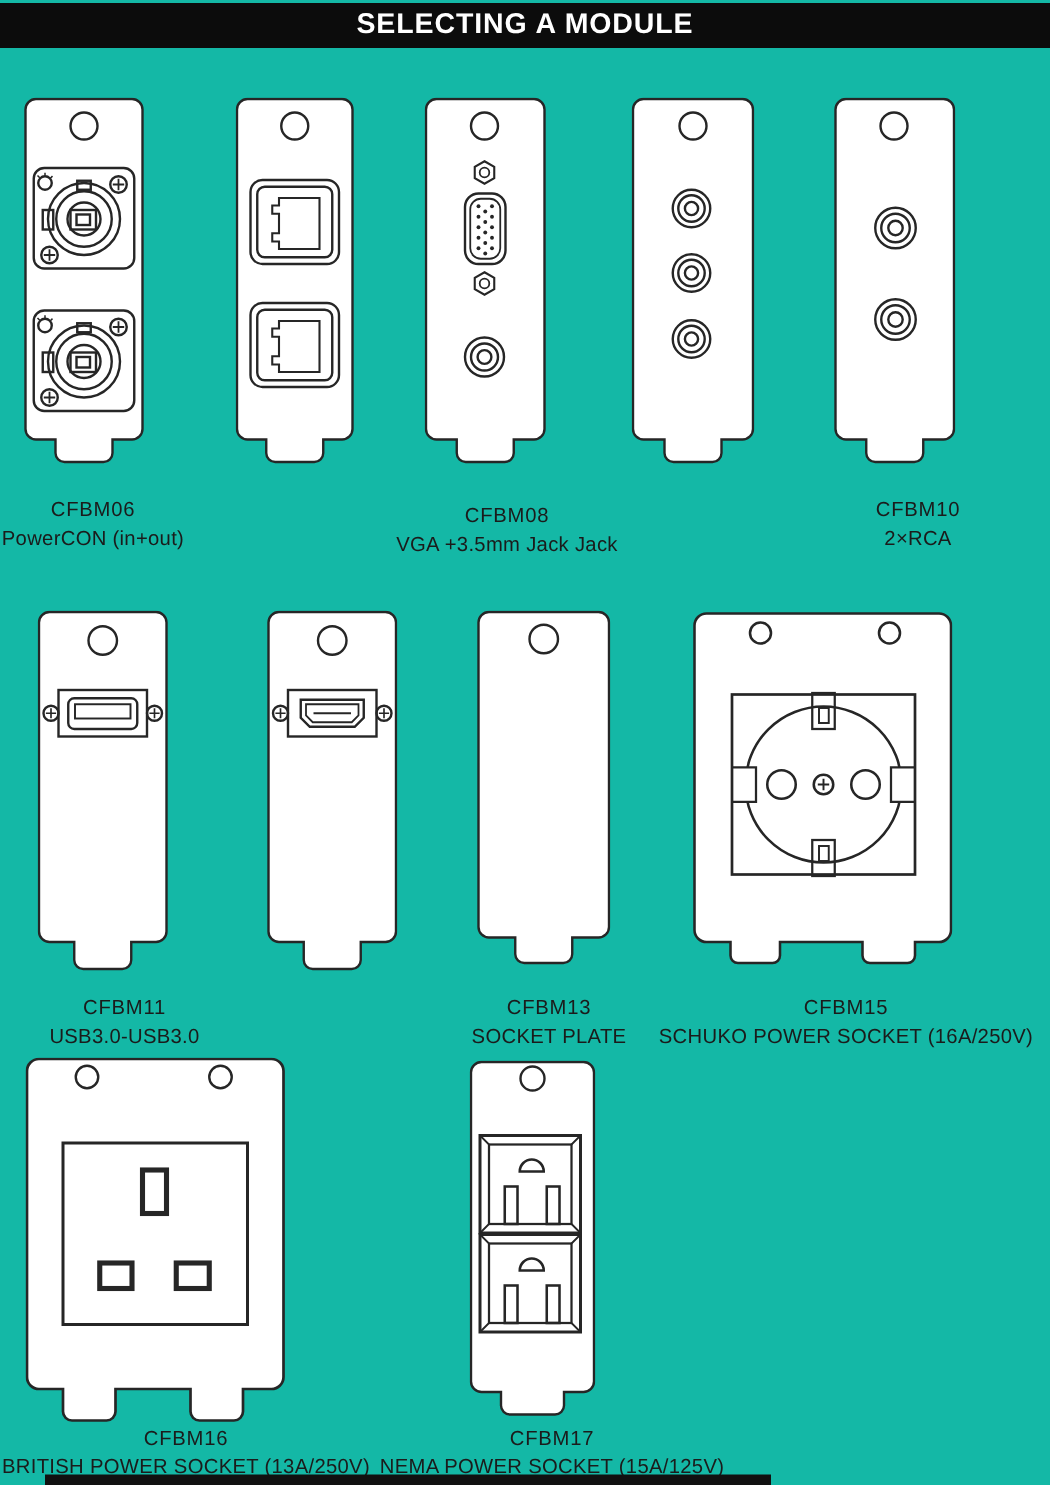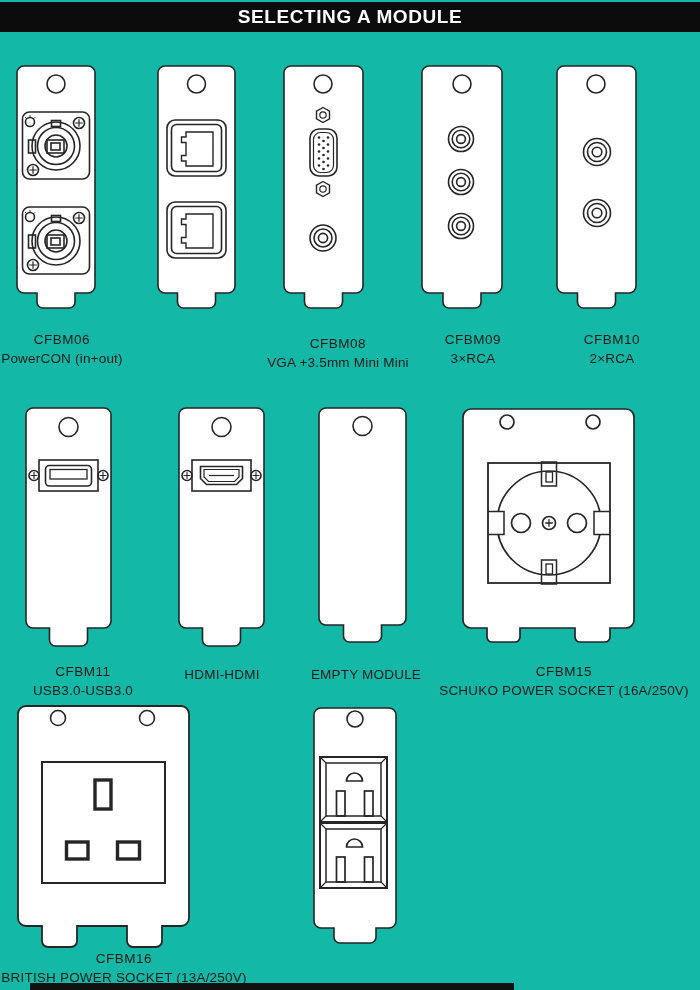--- a/index.html
+++ b/index.html
@@ -244,46 +244,46 @@
       </g>
     </svg>
   </div>
 
   <div class="mlabel" style="left:-78px;top:332px">
     <div class="mcode">CFBM06</div>
     <div class="mdesc">PowerCON (in+out)</div>
   </div>
   <div class="mlabel" style="left:198px;top:336px">
     <div class="mcode">CFBM08</div>
-    <div class="mdesc">VGA +3.5mm Mini Mini</div>
-  </div>
-  <div class="mlabel" style="left:333px;top:332px">
-    <div class="mcode">CFBM09</div>
-    <div class="mdesc">3×RCA</div>
+    <div class="mdesc">VGA +3.5mm Jack Jack</div>
   </div>
   <div class="mlabel" style="left:472px;top:332px">
     <div class="mcode">CFBM10</div>
     <div class="mdesc">2×RCA</div>
   </div>
 
   <div class="mlabel" style="left:-57px;top:664px">
     <div class="mcode">CFBM11</div>
     <div class="mdesc">USB3.0-USB3.0</div>
   </div>
   <div class="mlabel" style="left:82px;top:664px">
-    <div class="mdesc">HDMI-HDMI</div>
   </div>
   <div class="mlabel" style="left:226px;top:664px">
-    <div class="mdesc">EMPTY MODULE</div>
+    <div class="mcode">CFBM13</div>
+    <div class="mdesc">SOCKET PLATE</div>
   </div>
   <div class="mlabel" style="left:424px;top:664px">
     <div class="mcode">CFBM15</div>
     <div class="mdesc">SCHUKO POWER SOCKET (16A/250V)</div>
   </div>
 
   <div class="mlabel" style="left:-16px;top:951px">
     <div class="mcode">CFBM16</div>
     <div class="mdesc">BRITISH POWER SOCKET (13A/250V)</div>
   </div>
+  <div class="mlabel" style="left:228px;top:951px">
+    <div class="mcode">CFBM17</div>
+    <div class="mdesc">NEMA POWER SOCKET (15A/125V)</div>
+  </div>
 
   <div class="nextbar"></div>
 
 </div>
 
 </body></html>

